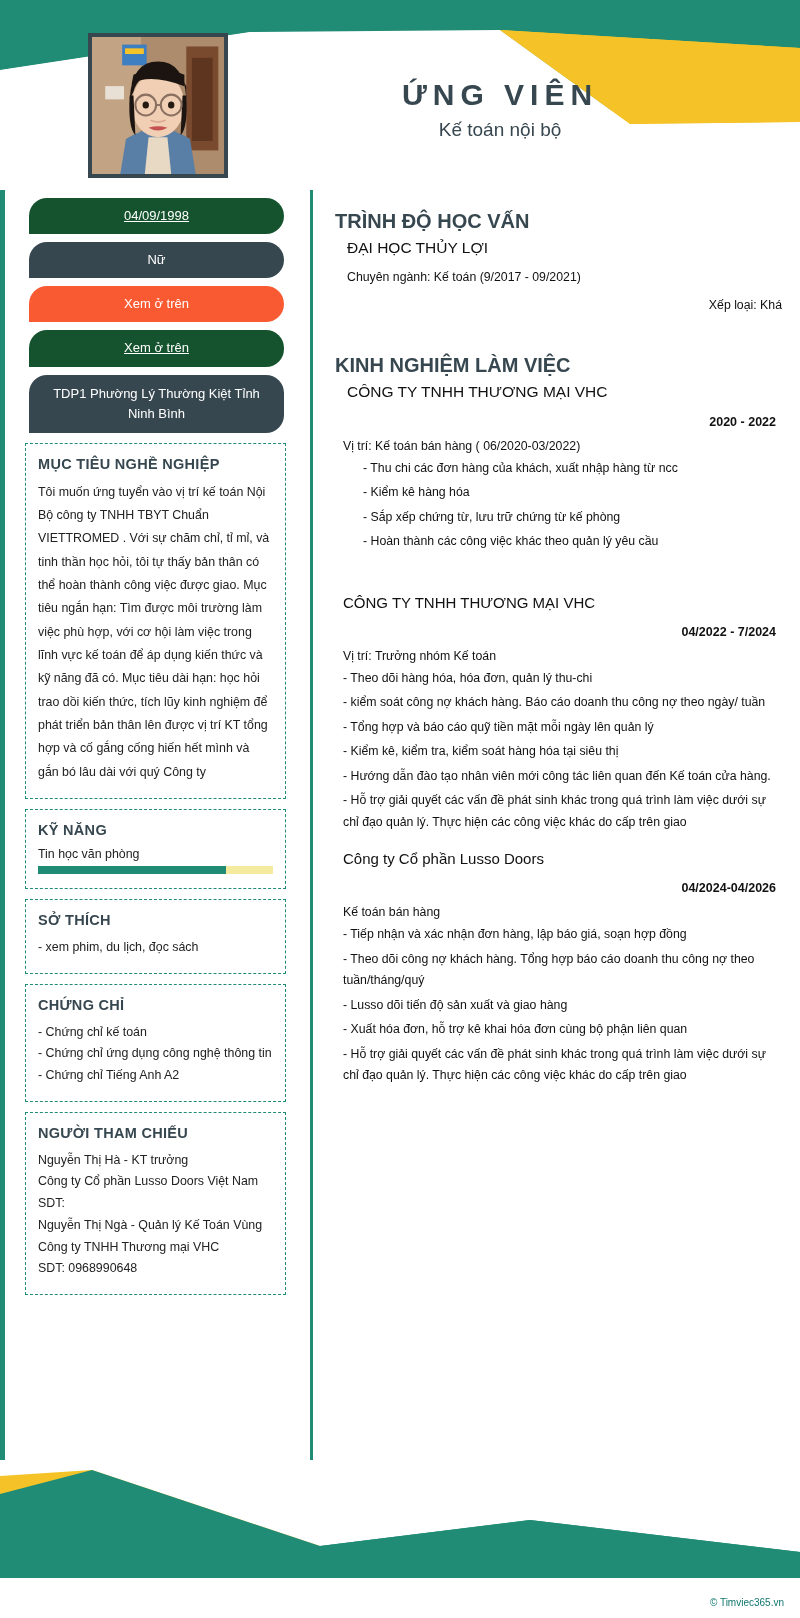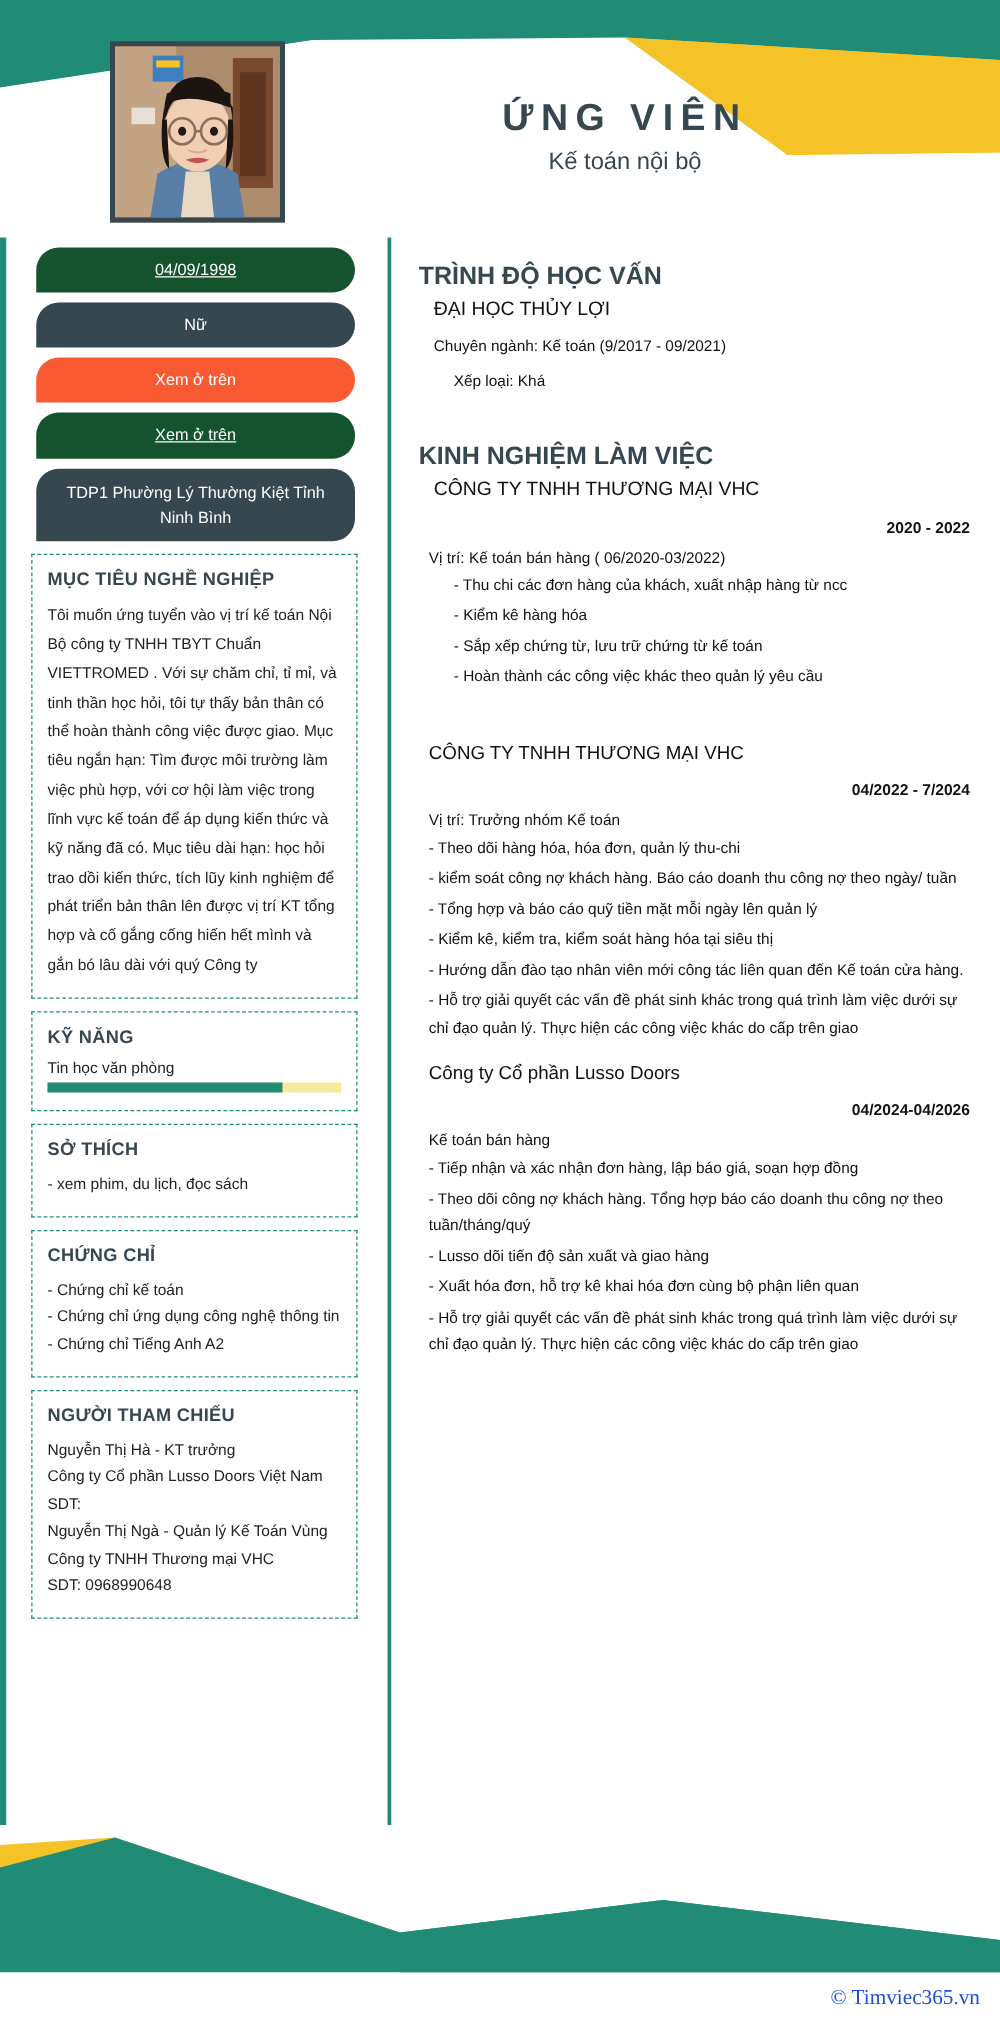--- a/index.html
+++ b/index.html
@@ -188,23 +188,23 @@
   .footer-deco {
     position: absolute;
     left: 0; bottom: 40px;
     width: 800px; height: 118px;
   }
   .footer-deco svg { display: block; width: 800px; height: 118px; }
 
   .credit {
     position: absolute;
     right: 16px; bottom: 10px;
-    font-family: Liberation Serif, serif;
-    font-size: 17px;
-    color: #1d4ed8;
+    font-family: Liberation Sans, sans-serif;
+    font-size: 10px;
+    color: #0f766e;
   }
 </style>
 </head>
 <body>
 
 <div class="page">
 
   <div class="header">
     <svg viewBox="0 0 800 190" preserveAspectRatio="none">
       <rect x="0" y="0" width="800" height="190" fill="#ffffff"></rect>
@@ -298,33 +298,33 @@
         <div class="dbox-line">SDT: 0968990648</div>
       </div>
 
     </div>
 
     <div class="maincol">
 
       <div class="sec-title">TRÌNH ĐỘ HỌC VẤN</div>
       <div class="org-name">ĐẠI HỌC THỦY LỢI</div>
       <div class="detail" style="margin-top:10px;">Chuyên ngành: Kế toán (9/2017 - 09/2021)</div>
-      <div class="detail ind" style="margin-top:8px;">Xếp loại: Khá</div>
+      <div class="detail ind" style="margin-top:8px;text-align:right;">Xếp loại: Khá</div>
 
       <div class="gap-md"></div>
 
       <div class="sec-title">KINH NGHIỆM LÀM VIỆC</div>
 
       <div>
         <div class="org-name">CÔNG TY TNHH THƯƠNG MẠI VHC</div>
         <div class="org-date" style="margin-top:14px;">2020 - 2022</div>
         <div class="role-line">Vị trí: Kế toán bán hàng  ( 06/2020-03/2022)</div>
         <div class="bullet">- Thu chi các đơn hàng của khách, xuất nhập hàng từ ncc</div>
         <div class="bullet">- Kiểm kê hàng hóa</div>
-        <div class="bullet">- Sắp xếp chứng từ, lưu trữ chứng từ kế toán</div>
+        <div class="bullet">- Sắp xếp chứng từ, lưu trữ chứng từ kế phòng</div>
         <div class="bullet">- Hoàn thành các công việc khác theo quản lý yêu cầu</div>
       </div>
 
       <div class="gap-lg"></div>
 
       <div>
         <div class="org-name small">CÔNG TY TNHH THƯƠNG MẠI VHC</div>
         <div class="org-date" style="margin-top:14px;">04/2022 - 7/2024</div>
         <div class="role-line">Vị trí: Trưởng nhóm Kế toán</div>
         <div class="bullet nb">- Theo dõi hàng hóa, hóa đơn, quản lý thu-chi</div>

